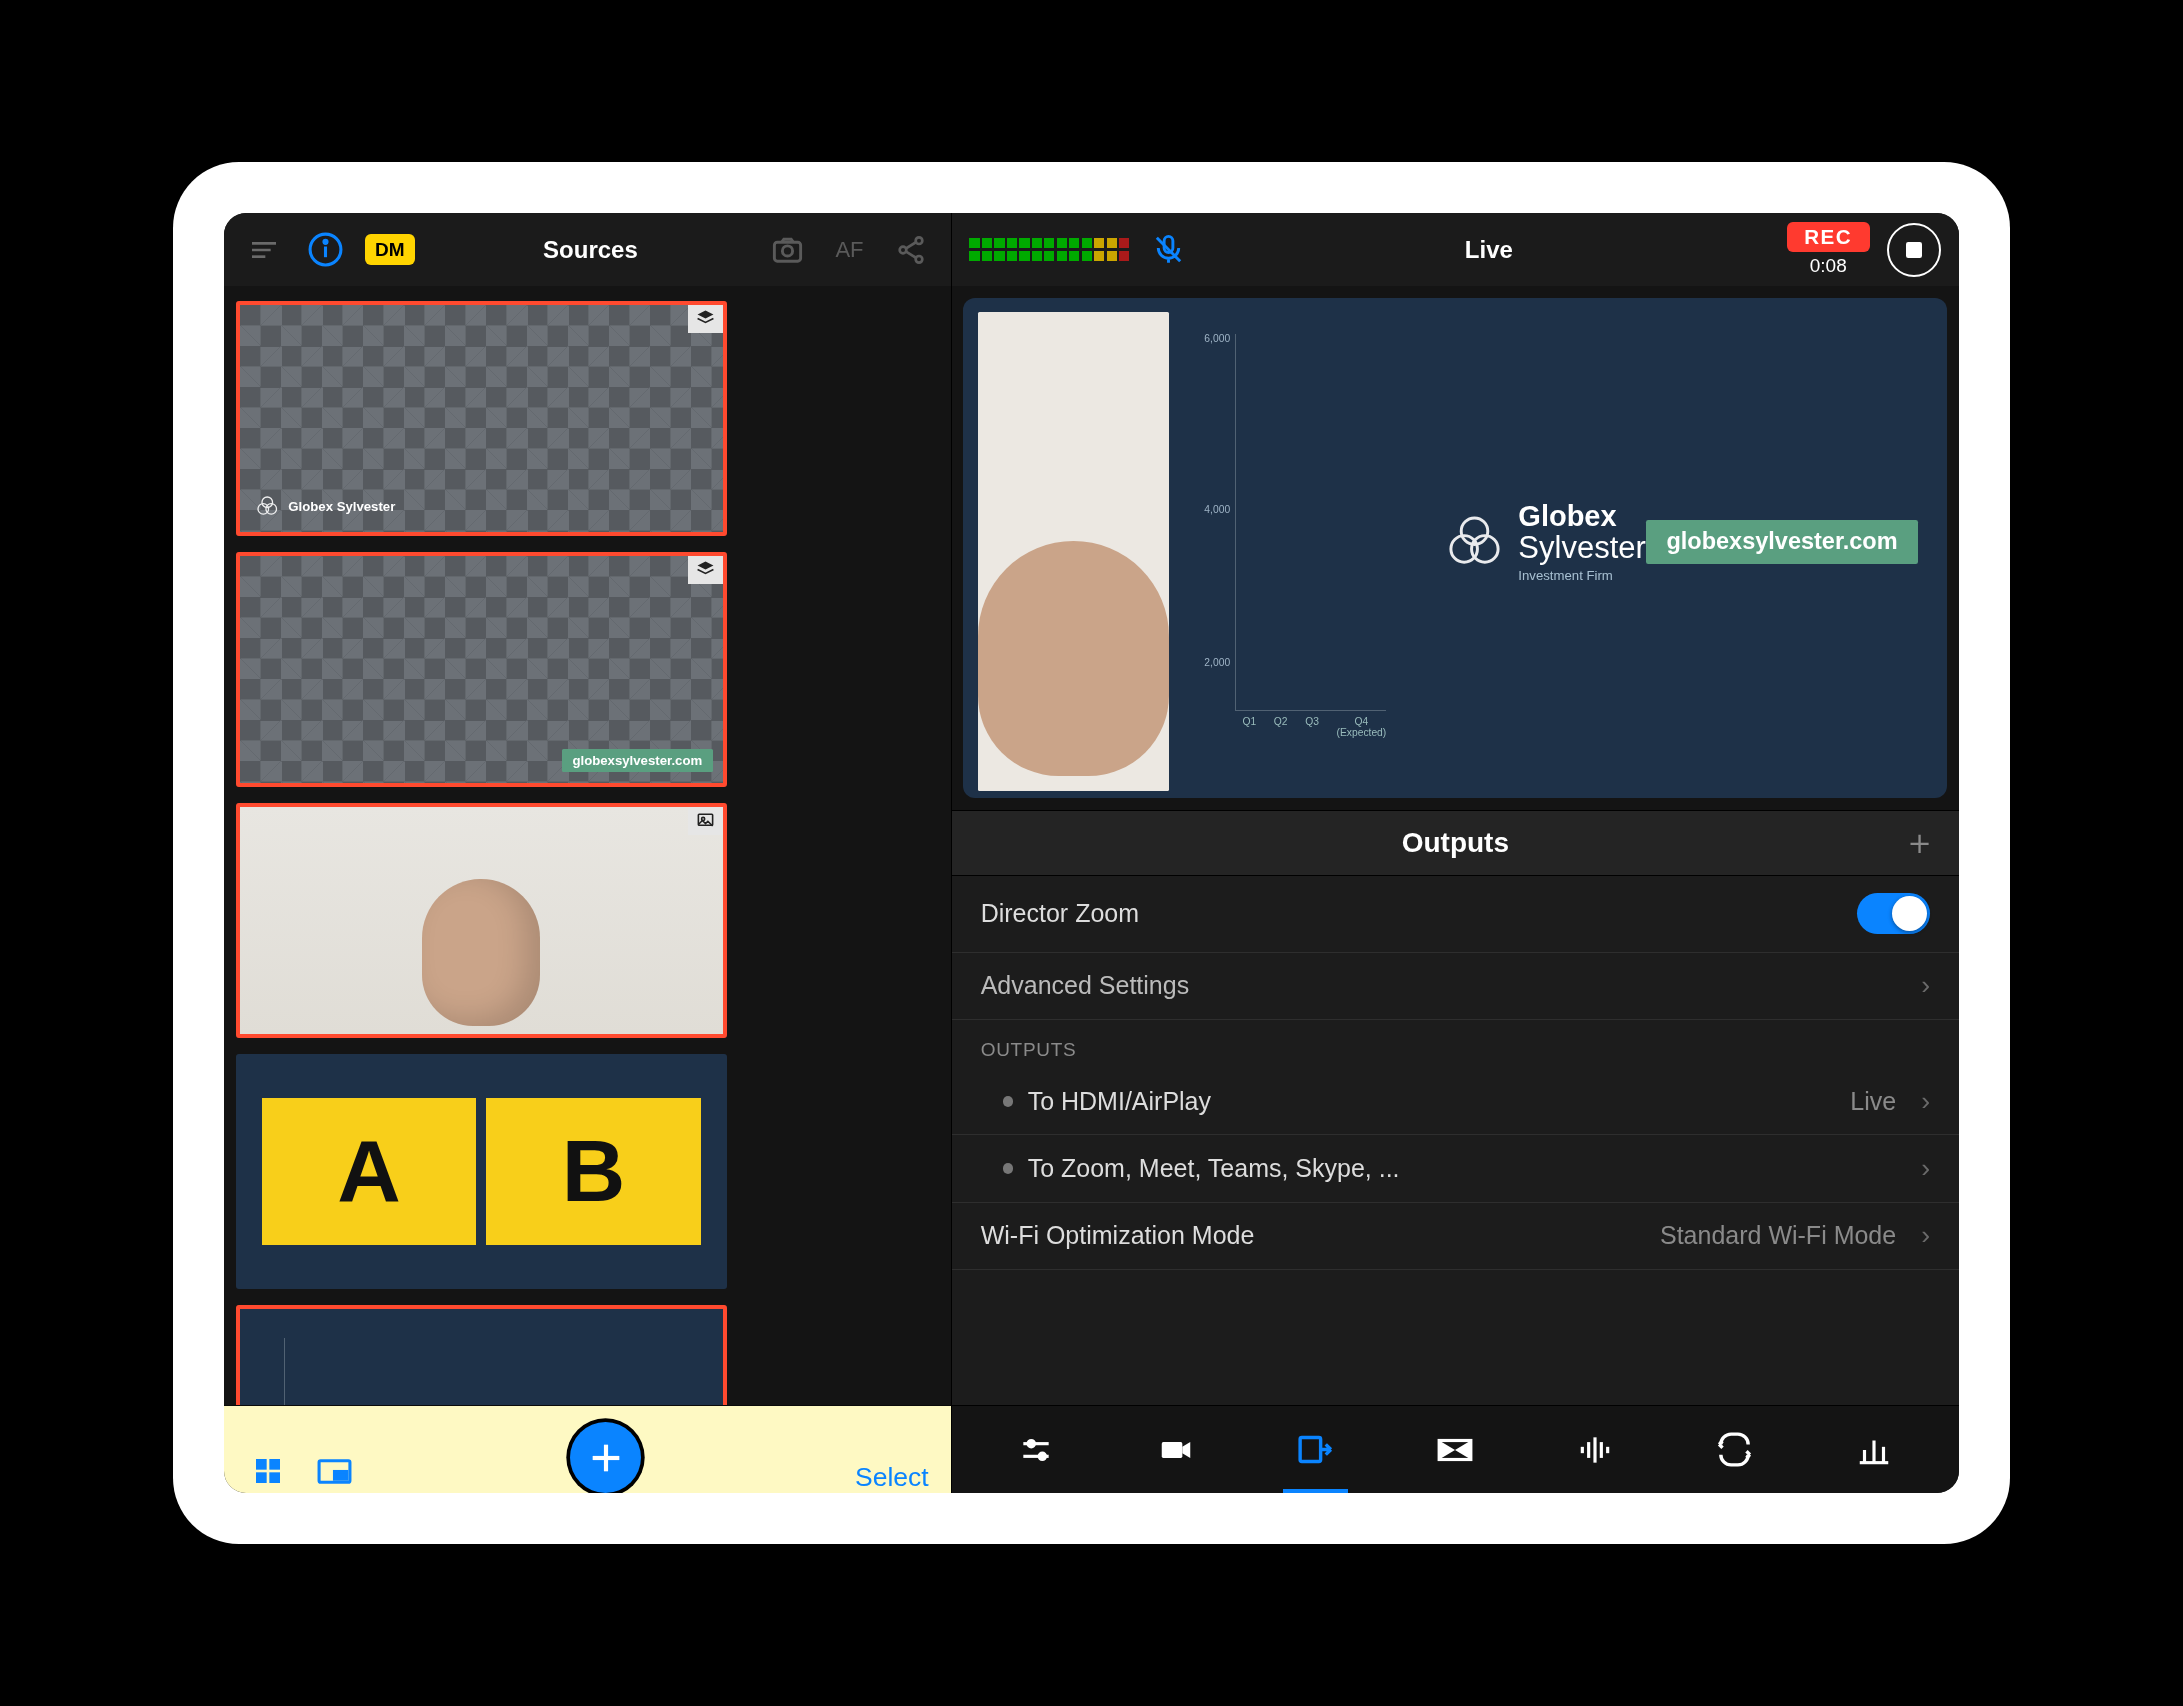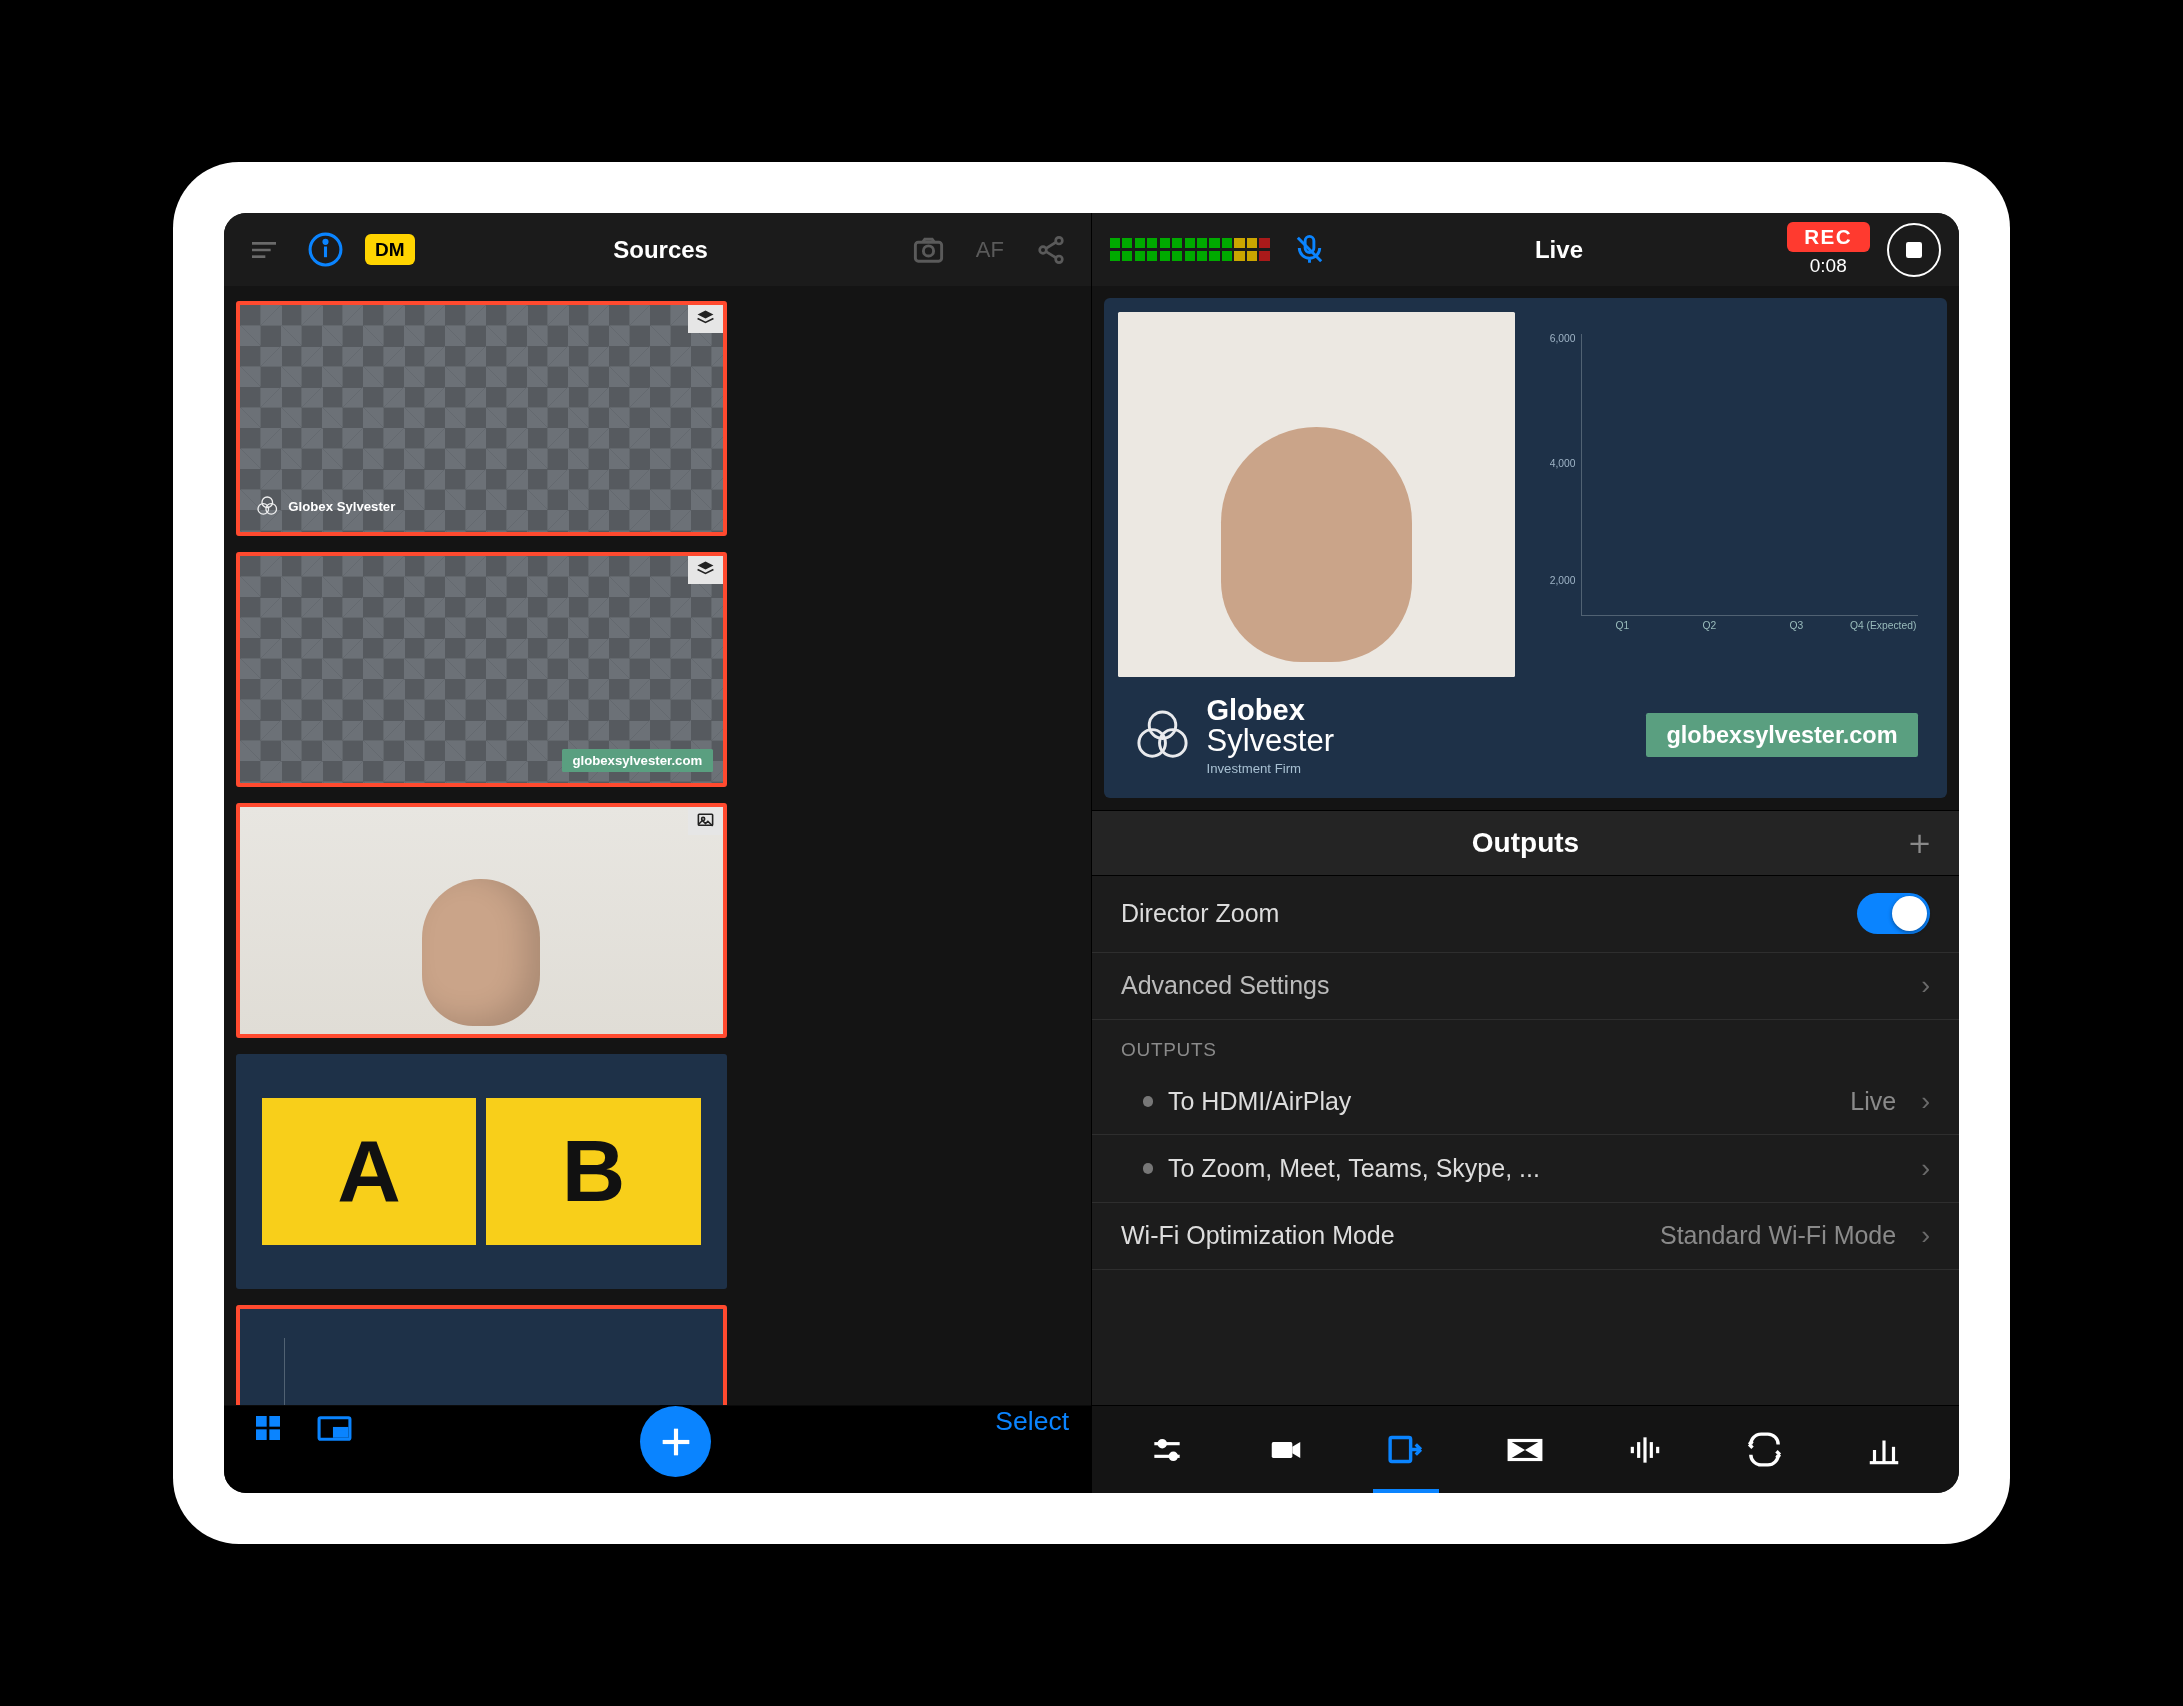--- a/index.html
+++ b/index.html
@@ -74,26 +74,26 @@
   .bars { display:flex; align-items:flex-end; gap:17.6px; height: 78%; border-left:0.7px solid #516273; border-bottom:0.7px solid #516273; padding: 0 7.3px;}
   .bar { flex:1; display:flex; flex-direction:column; justify-content:flex-end;}
   .bar .top { background:#c8ccd0; }
   .bar .mid { background:#eef0f0; }
   .bar .bot { background:#7f9a88; }
   .axis-labels { display:flex; font-size:8px; color:#9bb; padding-left:7.3px; gap:17.6px; margin-top:4.4px;}
   .axis-labels span { flex:1; text-align:center;}
   .ytick { position:absolute; left:13.2px; color:#9fb4c6; font-size:10.3px; }
 
   
-  .bottombar { height: 88px; background:#000000; display:flex; align-items:flex-start; padding: 0 22px; gap: 22px; border-top: 0.7px solid #0a0a0a;}
+  .bottombar { height: 88px; background:#fef9c3; display:flex; align-items:flex-end; padding: 0 22px; gap: 22px; border-top: 0.7px solid #0a0a0a;}
   .fab { width: 71px; height:71px; background:#0a84ff; border-radius:50%; display:flex; align-items:center; justify-content:center; color:#fff; font-size:49px; margin: 0 auto; cursor:pointer; box-shadow: 0 0 0 3.7px #000;}
   .select-link { color:#0a84ff; font-size:26.5px; }
 
   
-  .live-preview { height: 500px; margin: 11.8px; border-radius: 6px; overflow:hidden; background:#1e3148; display:flex; flex-direction:column;}
+  .live-preview { height: 500px; margin: 11.8px; border-radius: 12px; overflow:hidden; background:#1e3148; display:flex; flex-direction:row;}
   .lp-row { flex:1; display:flex; gap:22px; padding:14.7px 14.7px 7.3px;}
   .lp-presenter { flex:1; background:#ece8e2; border-radius:1.5px; overflow:hidden; display:flex; align-items:flex-end; justify-content:center;}
   .lp-presenter .head-l { width:191px; height:235px; background:#caa489; border-radius: 96px 96px 81px 81px; position:relative; margin-bottom:14.7px;}
   .lp-presenter .hair-l { position:absolute; top:-37px; left:-37px; right:-37px; height:220px; background:#3a2b22; border-radius: 132px 132px 66px 66px; z-index:-1;}
   .lp-chart { flex:1; position:relative;}
   .lp-footer { display:flex; align-items:center; justify-content:space-between; padding: 10.3px 29px 22px; }
   .brand { display:flex; align-items:center; gap:14.7px; color:#fff;}
   .brand-text { display:flex; flex-direction:column; line-height:1.05;}
   .brand-text .l1 { font-size:29px; font-weight:600;}
   .brand-text .l2 { font-size:31px; font-weight:400;}

